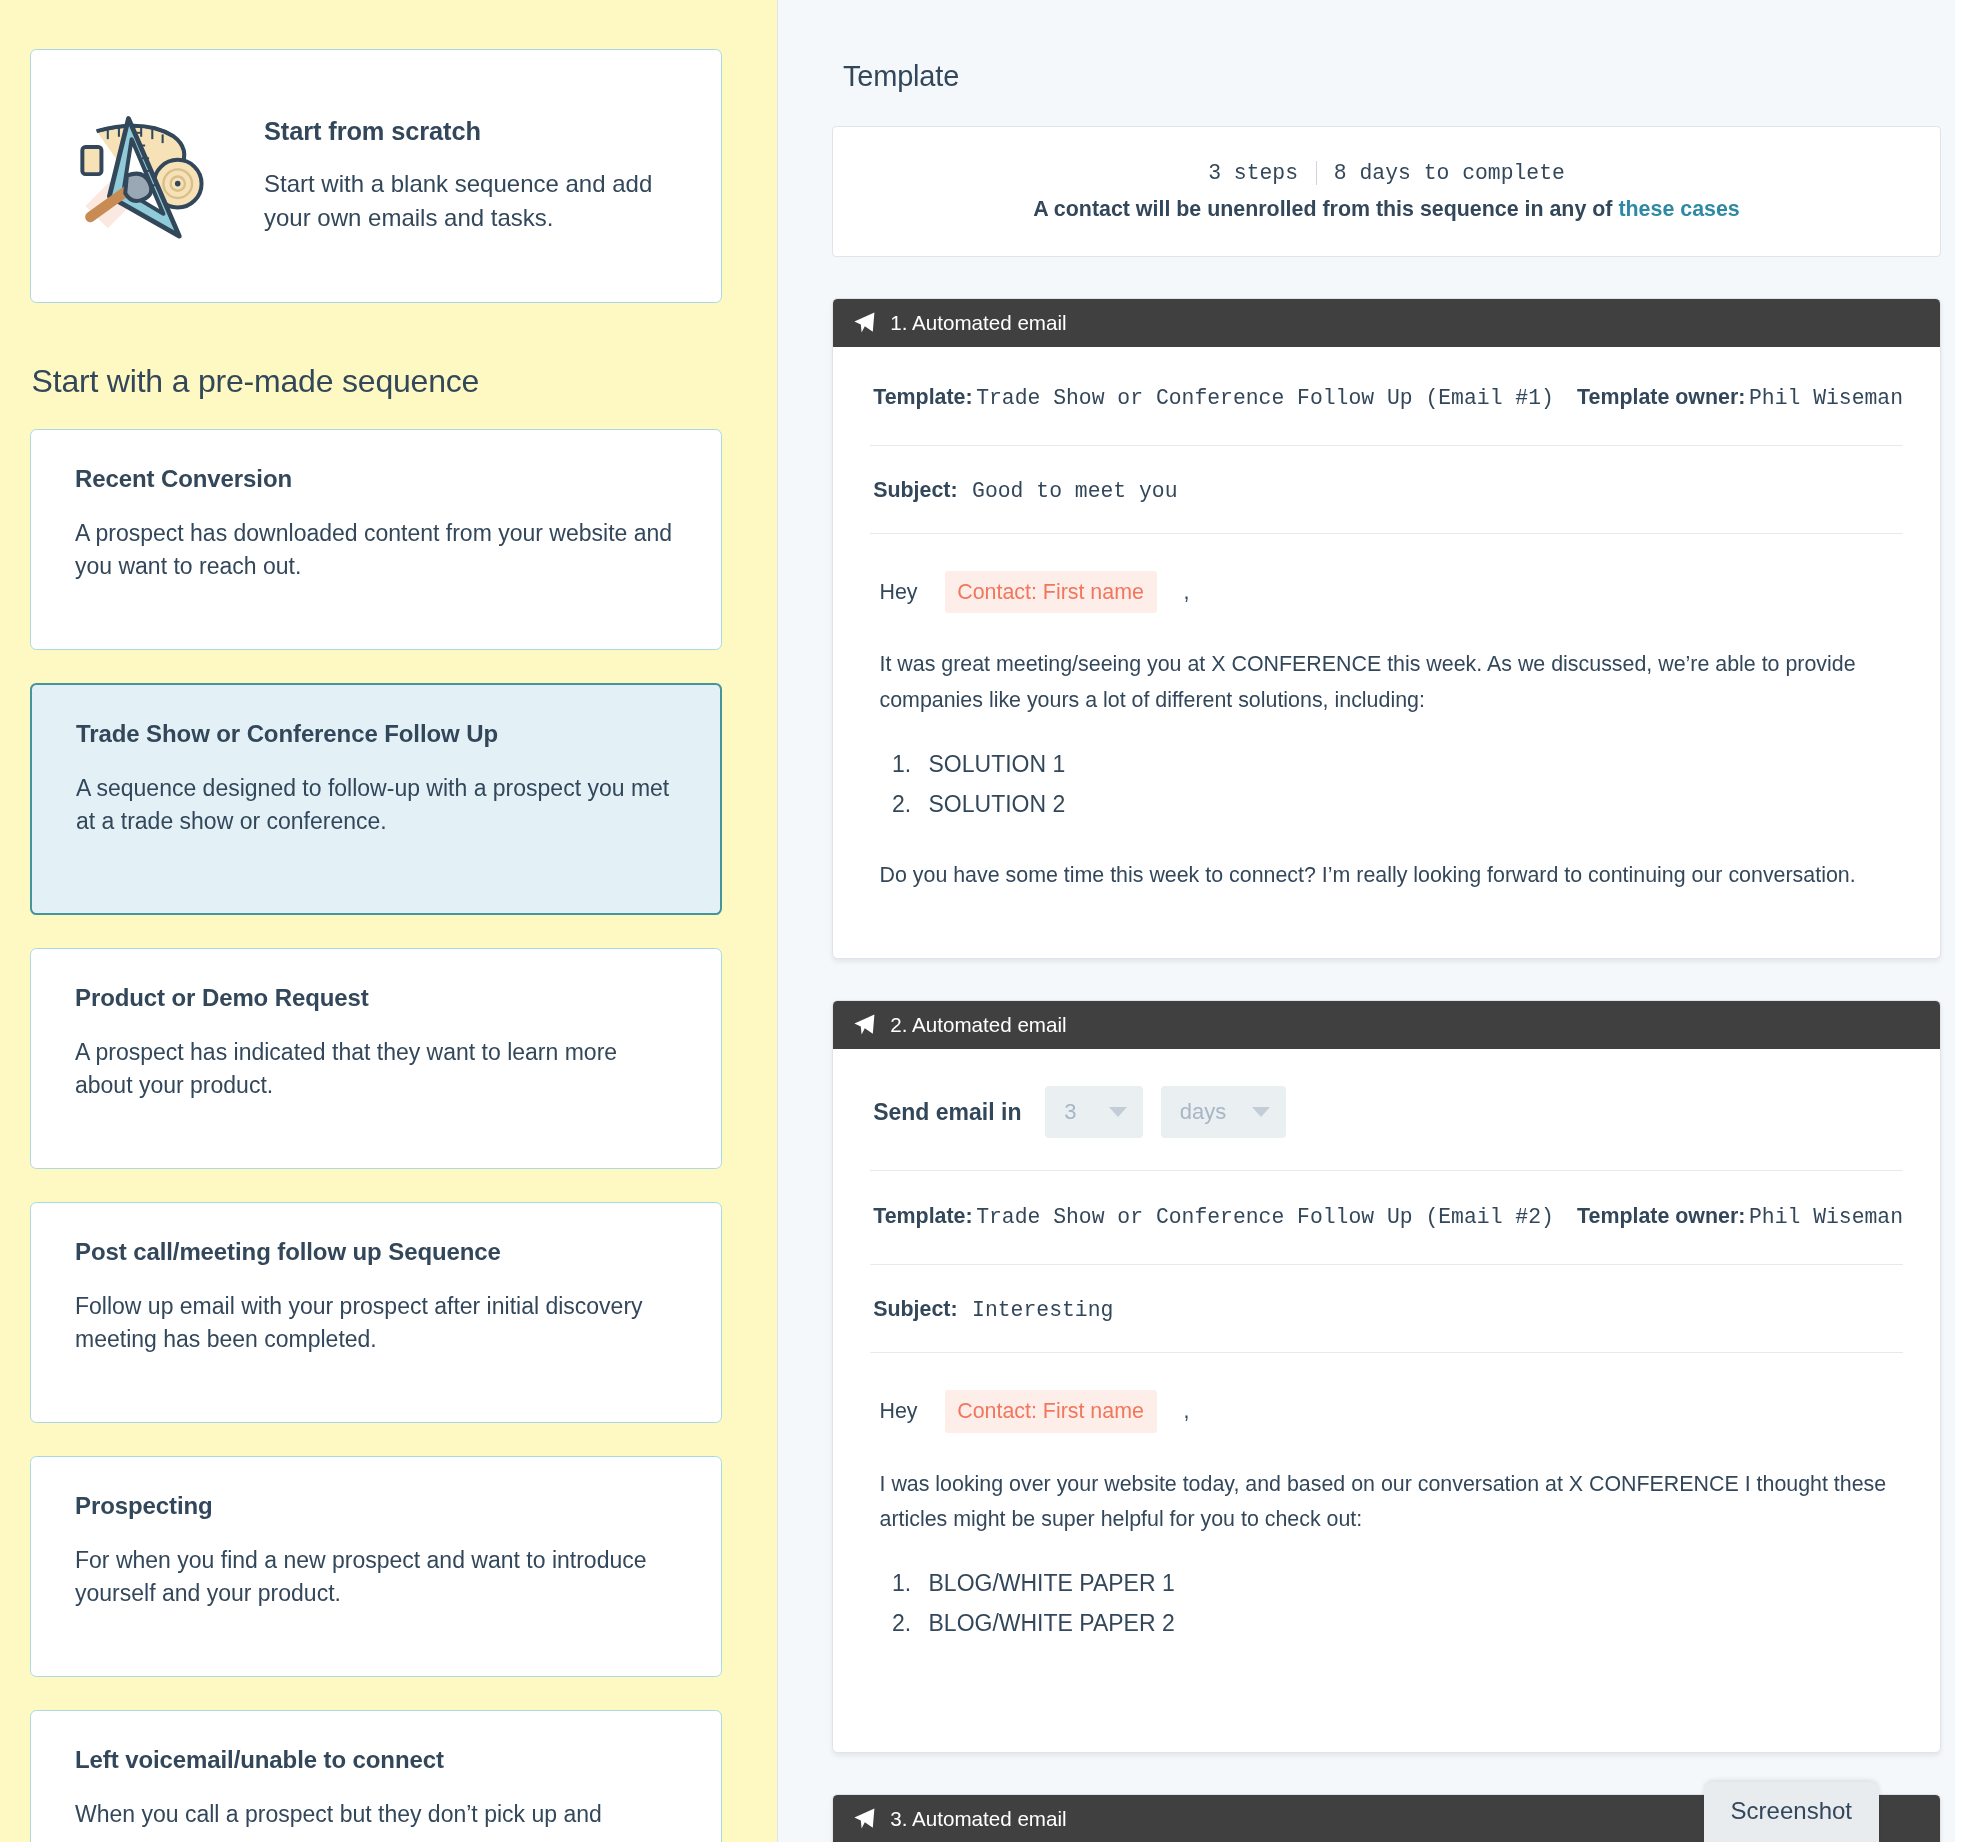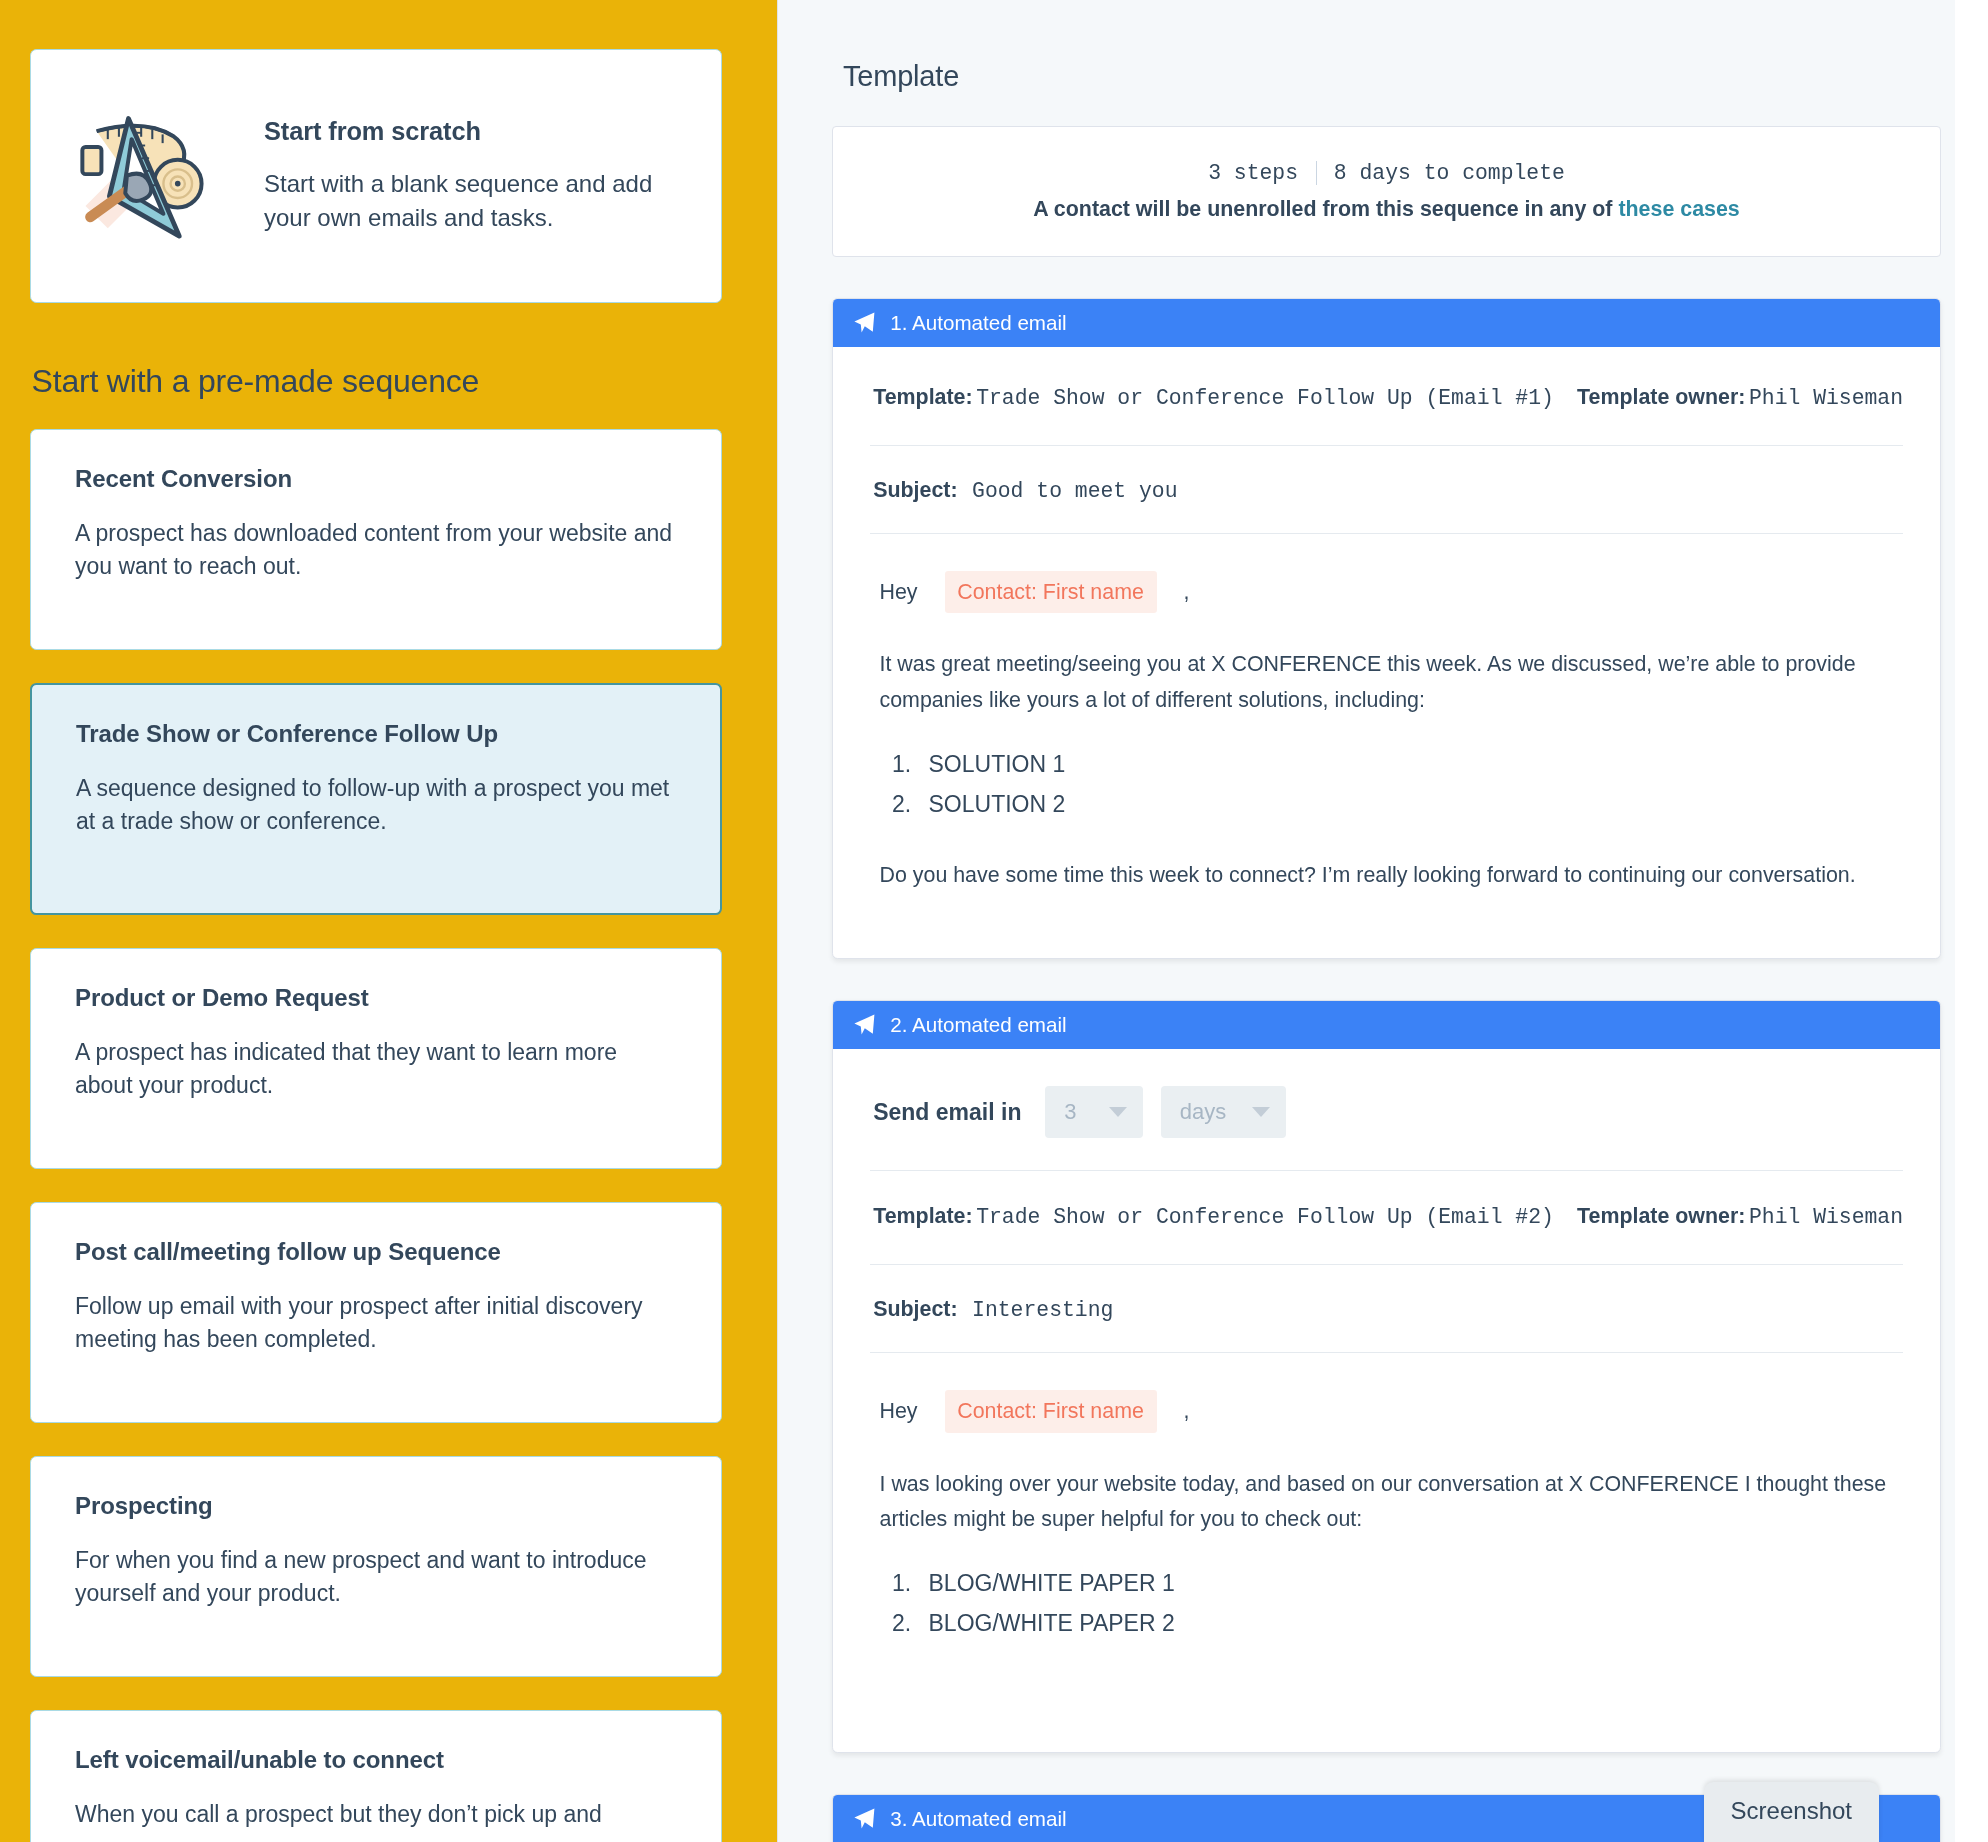--- a/index.html
+++ b/index.html
@@ -17,21 +17,21 @@
     height: 1842px;
     display: flex;
     background: #ffffff;
   }
 
   
   .left-panel {
     position: relative;
     width: 777px;
     height: 1842px;
-    background: #eab308;
+    background: #fef9c3;
     padding: 49px 0 0 30px;
     overflow: hidden;
   }
   .scratch-card {
     width: 692px;
     height: 254px;
     border: 1.6px solid #a9dae4;
     border-radius: 6.4px;
     display: flex;
     align-items: center;
@@ -175,21 +175,21 @@
     width: 1109px;
     margin-top: 41px;
     border-radius: 5.6px;
     background: #ffffff;
     border: 0.8px solid #dfe3eb;
     box-shadow: 0 2.4px 4.8px rgba(0,0,0,0.07);
     overflow: hidden;
   }
   .step-header {
     height: 48px;
-    background: #3b82f6;
+    background: #404040;
     display: flex;
     align-items: center;
     padding-left: 19px;
     gap: 14.3px;
   }
   .plane-icon { width: 24px; height: 24px; display: block; }
   .step-header-label {
     font-size: 20.6px;
     color: #ffffff;
     font-weight: 400;

